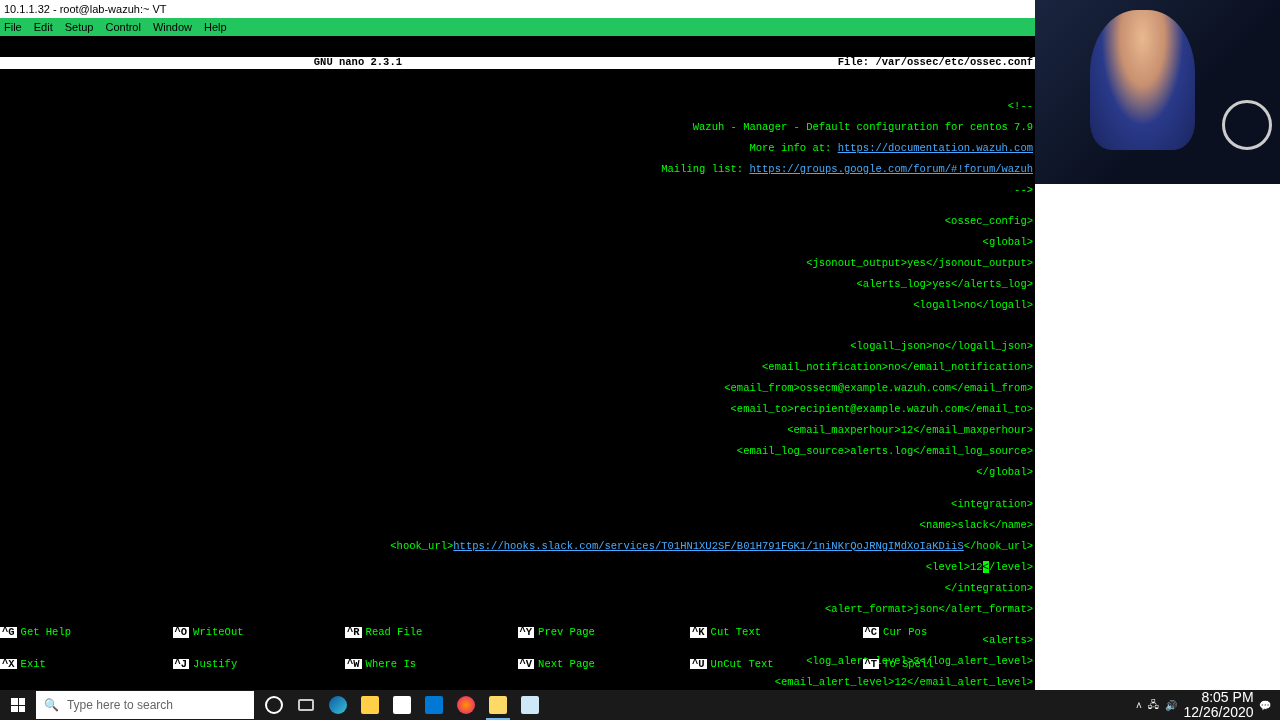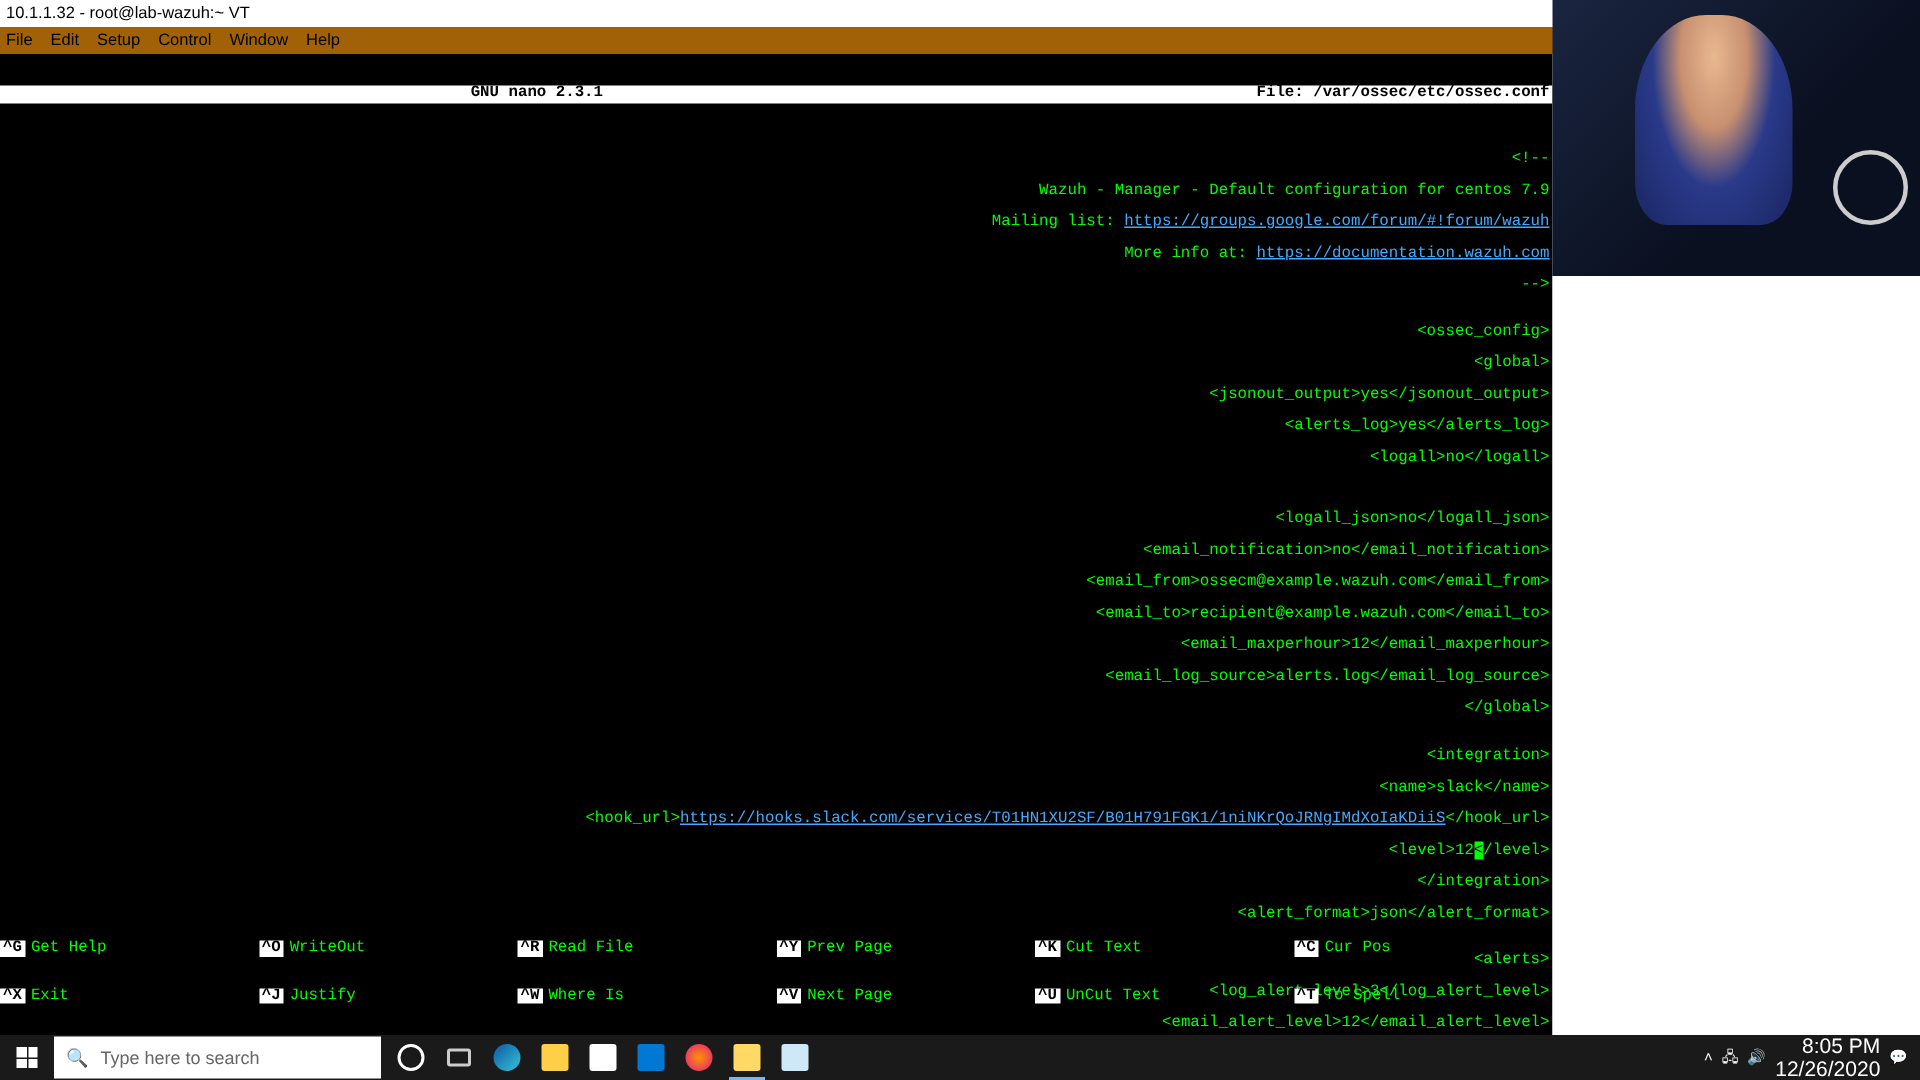--- a/index.html
+++ b/index.html
@@ -5,21 +5,21 @@
   * { margin: 0; padding: 0; box-sizing: border-box; }
   html, body { width: 1280px; height: 720px; overflow: hidden; font-family: "Segoe UI", Tahoma, sans-serif; background: #fff; }
   
   
   .titlebar { height: 18px; background: #fff; display: flex; align-items: center; padding: 0 4px; font-size: 11px; color: #000; position: relative; }
   .titlebar .title-text { flex: 1; }
   .win-controls { position: absolute; right: 0; top: 0; display: flex; gap: 0; }
   .win-btn { width: 32px; height: 18px; display: flex; align-items: center; justify-content: center; font-size: 10px; color: #555; }
   
   
-  .menubar { height: 18px; display: flex; align-items: center; background: #a16207; padding: 0 4px; font-size: 11px; color: #000; gap: 12px; }
+  .menubar { height: 18px; display: flex; align-items: center; background: #22c55e; padding: 0 4px; font-size: 11px; color: #000; gap: 12px; }
   .menubar span { cursor: default; }
   
   
   .terminal { background: #000; color: #00ff00; font-family: "Courier New", monospace; font-size: 10.5px; line-height: 1.0; height: 654px; padding: 0; position: relative; white-space: pre; overflow: hidden; width: 1035px; text-align: right; }
   .nano-header { background: #fff; color: #000; height: 12px; display: flex; width: 100%; font-weight: bold; padding: 0 2px; }
   .nano-header .nh-left { width: 400px; }
   .nano-header .nh-center { flex: 1; }
   .nano-body { padding: 0 2px; color: #00ff00; }
   .nano-body a, .nano-body .link { text-decoration: underline; color: #4af; }
   .cursor { background: #00ff00; color: #000; }
@@ -72,22 +72,22 @@
 </div>
 
 <div class="terminal">
   <div class="nano-header">
     <span class="nh-left">GNU nano 2.3.1</span>
     <span class="nh-center">File: /var/ossec/etc/ossec.conf</span>
   </div>
   <div class="nano-body">
 <span style="display: block;">&lt;!--</span>
 <span style="display: block;">  Wazuh - Manager - Default configuration for centos 7.9</span>
+<span style="display: block;"><span>  More info at: </span><span class="link">https://documentation.wazuh.com</span></span>
 <span style="display: block;"><span>  Mailing list: </span><span class="link">https://groups.google.com/forum/#!forum/wazuh</span></span>
-<span style="display: block;"><span>  More info at: </span><span class="link">https://documentation.wazuh.com</span></span>
 <span style="display: block;">--&gt;</span>
 <span style="display: block;"></span>
 <span style="display: block;">&lt;ossec_config&gt;</span>
 <span style="display: block;">  &lt;global&gt;</span>
 <span style="display: block;">    &lt;jsonout_output&gt;yes&lt;/jsonout_output&gt;</span>
 <span style="display: block;">    &lt;alerts_log&gt;yes&lt;/alerts_log&gt;</span>
 <span style="display: block;">    &lt;logall&gt;no&lt;/logall&gt;</span>
 <span style="display: block; margin-top: 20px;">    &lt;logall_json&gt;no&lt;/logall_json&gt;</span>
 <span style="display: block;">    &lt;email_notification&gt;no&lt;/email_notification&gt;</span>
 <span style="display: block;">    &lt;email_from&gt;ossecm@example.wazuh.com&lt;/email_from&gt;</span>

